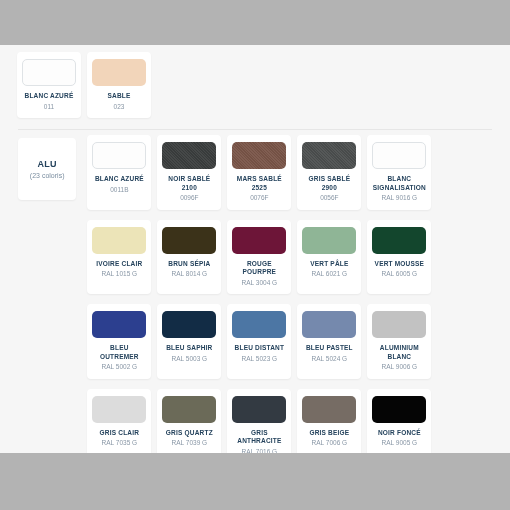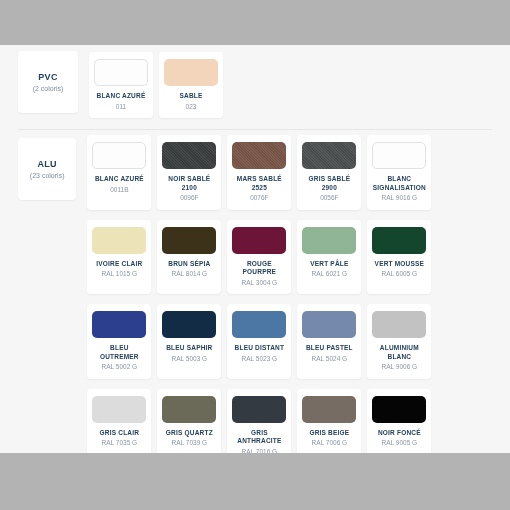--- a/index.html
+++ b/index.html
@@ -128,24 +128,20 @@
 <body>
 
 <div class="page">
 
   <div class="bar-top"></div>
 
   <div class="sheet">
 
     <div class="section">
       <div class="row pvc-row">
-        <div class="cat-card">
-          <div class="cat-title">PVC</div>
-          <div class="cat-sub">(2 coloris)</div>
-        </div>
         <div id="pvc-swatches" style="display:flex;flex-wrap:wrap;">
             <div class="swatch-card">
               <div class="chip outlined" style="background-color:#fdfdfd;"></div>
               <div class="sw-name">BLANC AZURÉ</div>
               <div class="sw-code">011</div>
             </div>
             <div class="swatch-card">
               <div class="chip" style="background-color:#f2d5ba;"></div>
               <div class="sw-name">SABLE</div>
               <div class="sw-code">023</div>

